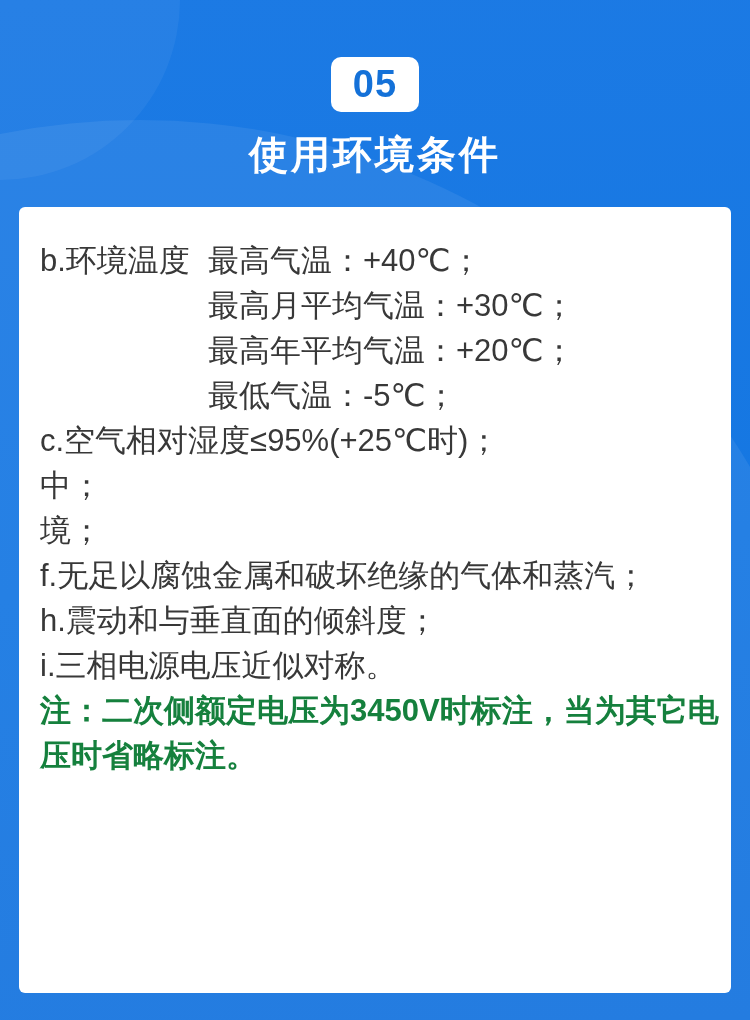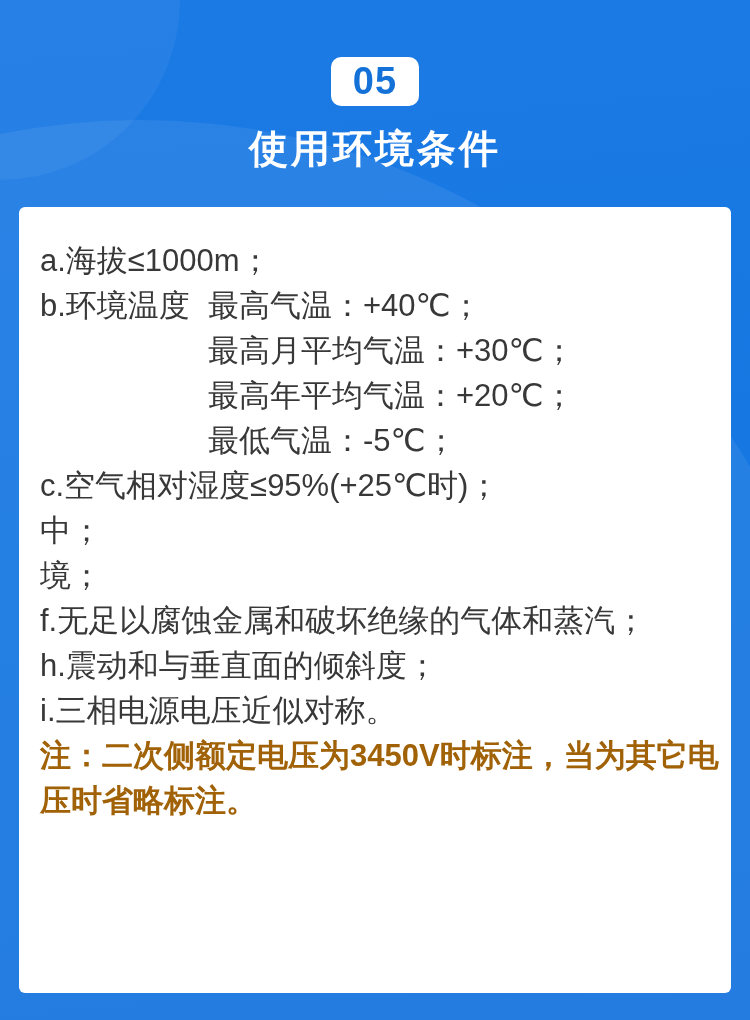--- a/index.html
+++ b/index.html
@@ -14,21 +14,21 @@
     overflow: hidden;
     background: linear-gradient(175deg, #1c7ae4 0%, #1577e2 55%, #1473de 100%);
   }
   
   .decor { position: absolute; border-radius: 50%; background: rgba(255,255,255,0.07); }
   .decor.c1 { width: 1420px; height: 1420px; left: -570px; top: 120px; }
   .decor.c2 { width: 360px; height: 360px; left: -180px; top: -180px; background: rgba(255,255,255,0.05); }
 
   .header { position: relative; text-align: center; }
   .badge {
-    width: 88px; height: 49px;
+    width: 88px; height: 55px;
     margin: 57px auto 0 auto;
     background: #ffffff;
     border-radius: 10px;
     display: flex; align-items: center; justify-content: center;
     font-size: 38px; font-weight: 700; color: #1471d8;
     letter-spacing: 1px;
   }
   .title {
     margin: 17px 0 0 0;
     font-family: "Liberation Serif", "DejaVu Serif", serif;
@@ -51,38 +51,37 @@
   .line {
     margin: 0;
     font-size: 31px;
     line-height: 45px;
     color: #383838;
     white-space: nowrap;
   }
   .line.sub { padding-left: 168px; }
   .b-row { display: flex; }
   .b-label { flex: 0 0 168px; width: 168px; }
-  .line.note { color: #a16207; font-weight: 700; }
+  .line.note { color: #15803d; font-weight: 700; }
 </style>
 </head>
 <body>
 
 <div class="stage">
   <div class="decor c1"></div>
   <div class="decor c2"></div>
 
   <div class="header">
     <div class="badge">
       <span>05</span>
     </div>
     <h1 class="title">使用环境条件</h1>
   </div>
 
   <section class="card">
-    <p class="line">a.海拔≤1000m；</p>
 
     <div class="b-row">
       <span class="line b-label">b.环境温度</span>
       <span class="line">最高气温：+40℃；</span>
     </div>
     <p class="line sub">最高月平均气温：+30℃；</p>
     <p class="line sub">最高年平均气温：+20℃；</p>
     <p class="line sub">最低气温：-5℃；</p>
 
     <p class="line">c.空气相对湿度≤95%(+25℃时)；</p>

